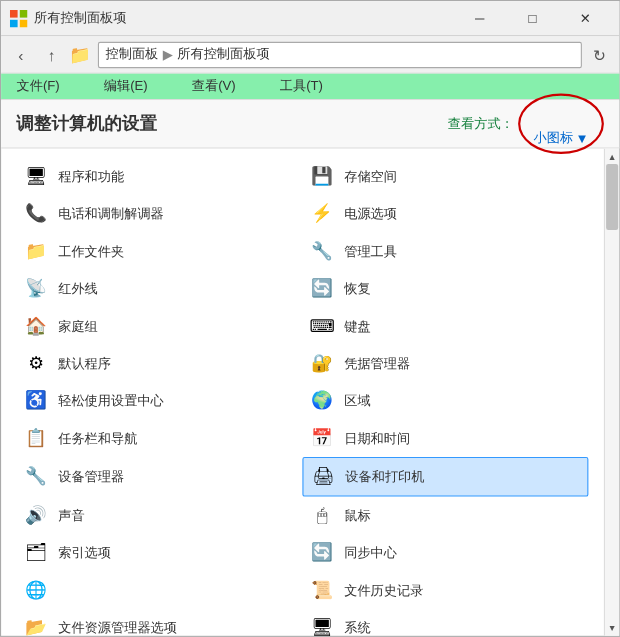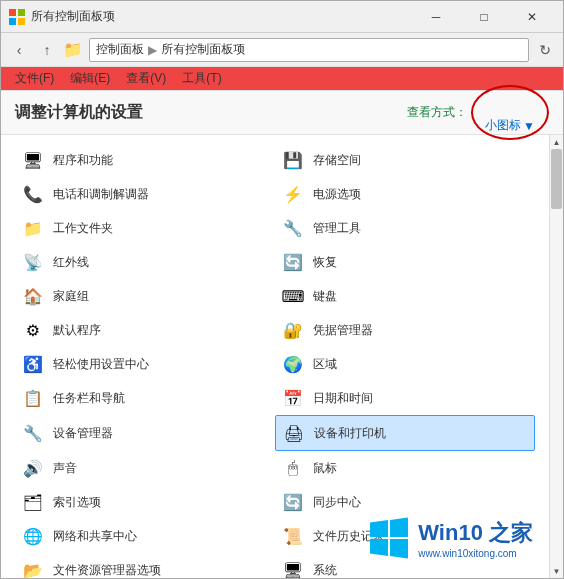--- a/index.html
+++ b/index.html
@@ -121,27 +121,27 @@
       width: 100px;
       background: transparent;
     }
     .search-icon-btn {
       cursor: pointer;
       color: #555;
       font-size: 13px;
     }
     
     .menubar {
-      background: #ef4444;
+      background: #86efac;
       height: 24px;
       display: flex;
       align-items: center;
       padding: 0 6px;
       border-bottom: 1px solid #ddd;
-      gap: 0;
+      gap: 24px;
     }
     .menu-item {
       cursor: pointer;
       padding: 2px 8px;
       font-size: 12px;
       color: #333;
       border-radius: 2px;
     }
     
     .content-header {
@@ -411,21 +411,20 @@
         <span class="item-icon">🗂</span>
         <span class="item-label">索引选项</span>
       </div>
       <div class="item">
         <span class="item-icon">🔄</span>
         <span class="item-label">同步中心</span>
       </div>
 
       <div class="item">
         <span class="item-icon">🌐</span>
-        <span class="item-label">网络和共享中心</span>
       </div>
       <div class="item">
         <span class="item-icon">📜</span>
         <span class="item-label">文件历史记录</span>
       </div>
 
       <div class="item">
         <span class="item-icon">📂</span>
         <span class="item-label">文件资源管理器选项</span>
       </div>
@@ -438,25 +437,13 @@
 
     <div class="scrollbar">
       <div class="scroll-arrow">▲</div>
       <div class="scroll-track">
         <div class="scroll-thumb"></div>
       </div>
       <div class="scroll-arrow">▼</div>
     </div>
   </div>
 
-  <div style="position:absolute; bottom:16px; right:30px; display:flex; align-items:center; gap:6px; pointer-events:none;">
-    <svg width="48" height="48" viewBox="0 0 48 48">
-      <polygon points="24,6 6,8.5 6,23 24,23" fill="#00b4f1"></polygon>
-      <polygon points="26,6 44,3.5 44,23 26,23" fill="#00b4f1"></polygon>
-      <polygon points="24,25 6,25 6,39.5 24,42" fill="#00b4f1"></polygon>
-      <polygon points="26,25 44,25 44,44.5 26,42" fill="#00b4f1"></polygon>
-    </svg>
-    <div>
-      <div style="font-size:22px;font-weight:bold;color:#1a5fb4;">Win10 之家</div>
-      <div style="font-size:10px;color:#1a5fb4;">www.win10xitong.com</div>
-    </div>
-  </div>
 </div>
 
 </body></html>

